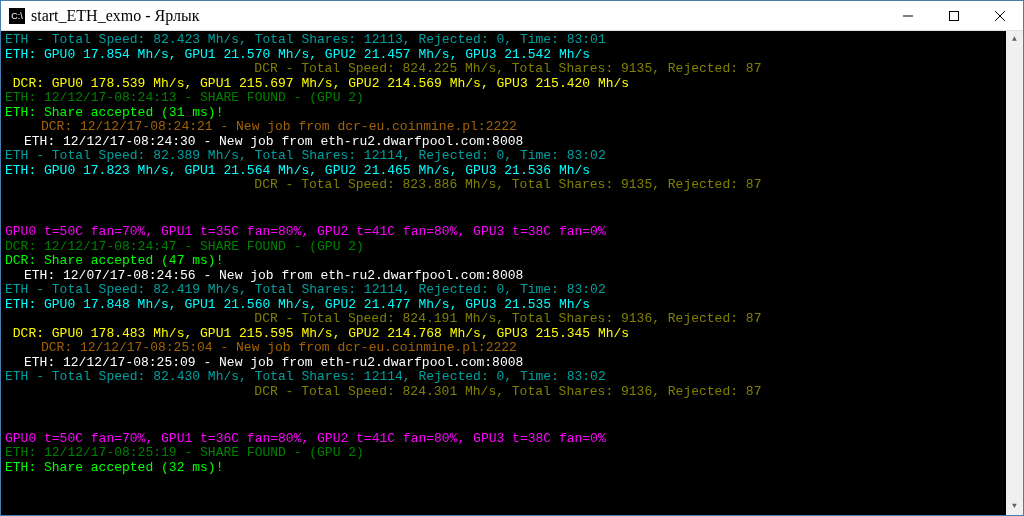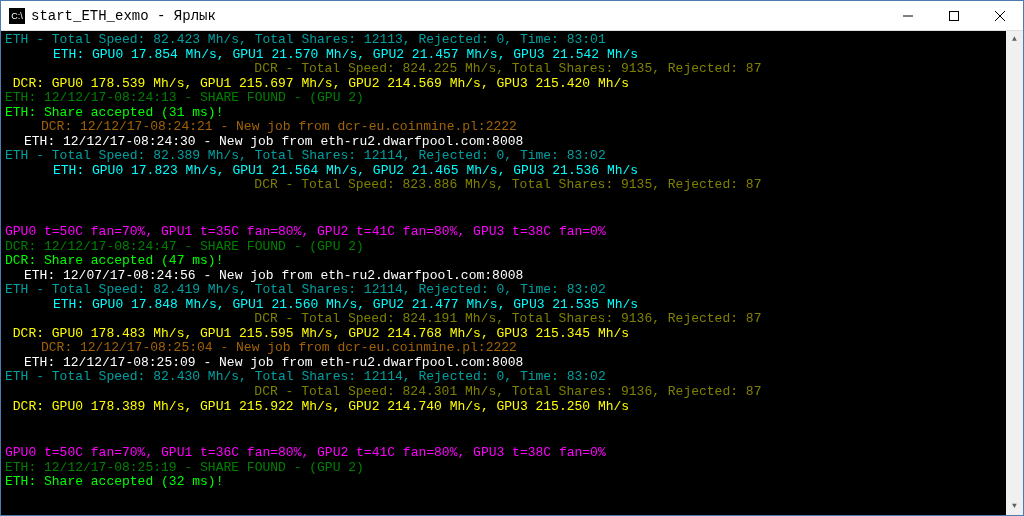--- a/index.html
+++ b/index.html
@@ -30,22 +30,22 @@
       background: #000;
       margin-right: 6px;
       display: flex;
       align-items: center;
       justify-content: center;
       font-size: 9px;
       color: #fff;
       font-family: sans-serif;
     }
     .title-text {
-      font-family: Liberation Mono, monospace;
-      font-size: 14px;
+      font-family: Liberation Serif, serif;
+      font-size: 16px;
       color: #000;
       flex: 1;
     }
     .window-controls {
       display: flex;
       height: 100%;
     }
     .win-btn {
       width: 46px;
       height: 100%;
@@ -64,21 +64,21 @@
       padding: 2px 4px;
       overflow-y: auto;
       font-size: 13px;
       line-height: 1.12;
       font-family: Consolas, 'Courier New', monospace;
       position: relative;
     }
     .console-inner { padding-right: 16px; }
     .line { white-space: pre; }
     .c-eth-summary { color: #00a0a0; }
-    .c-eth-gpu { color: #00ffff; margin-left: 48px; }
+    .c-eth-gpu { color: #00ffff; }
     .c-dcr-summary { color: #808000; text-align: center; }
     .c-dcr-gpu { color: #ffff00; }
     .c-share-found { color: #008000; }
     .c-share-accept { color: #00ff00; }
     .c-newjob-dcr { color: #a16207; margin-left: 36px; }
     .c-newjob-eth { color: #ffffff; margin-left: 19px; }
     .c-fan { color: #ff00ff; margin-top: 32px; }
     .scrollbar {
       position: absolute;
       right: 0;
@@ -144,21 +144,20 @@
         <div class="line c-share-accept">DCR: Share accepted (47 ms)!</div>
         <div class="line c-newjob-eth">ETH: 12/07/17-08:24:56 - New job from eth-ru2.dwarfpool.com:8008</div>
         <div class="line c-eth-summary">ETH - Total Speed: 82.419 Mh/s, Total Shares: 12114, Rejected: 0, Time: 83:02</div>
         <div class="line c-eth-gpu">ETH: GPU0 17.848 Mh/s, GPU1 21.560 Mh/s, GPU2 21.477 Mh/s, GPU3 21.535 Mh/s</div>
         <div class="line c-dcr-summary"> DCR - Total Speed: 824.191 Mh/s, Total Shares: 9136, Rejected: 87</div>
         <div class="line c-dcr-gpu"> DCR: GPU0 178.483 Mh/s, GPU1 215.595 Mh/s, GPU2 214.768 Mh/s, GPU3 215.345 Mh/s</div>
         <div class="line c-newjob-dcr">DCR: 12/12/17-08:25:04 - New job from dcr-eu.coinmine.pl:2222</div>
         <div class="line c-newjob-eth">ETH: 12/12/17-08:25:09 - New job from eth-ru2.dwarfpool.com:8008</div>
         <div class="line c-eth-summary">ETH - Total Speed: 82.430 Mh/s, Total Shares: 12114, Rejected: 0, Time: 83:02</div>
         <div class="line c-dcr-summary"> DCR - Total Speed: 824.301 Mh/s, Total Shares: 9136, Rejected: 87</div>
-        <div class="line c-dcr-gpu"> DCR: GPU0 178.389 Mh/s, GPU1 215.922 Mh/s, GPU2 214.740 Mh/s, GPU3 215.250 Mh/s</div>
         <div class="line c-fan">GPU0 t=50C fan=70%, GPU1 t=36C fan=80%, GPU2 t=41C fan=80%, GPU3 t=38C fan=0%</div>
         <div class="line c-share-found">ETH: 12/12/17-08:25:19 - SHARE FOUND - (GPU 2)</div>
         <div class="line c-share-accept">ETH: Share accepted (32 ms)!</div>
       </div>
     <div class="scrollbar">
       <div class="sb-btn">
         <span>▲</span>
       </div>
       <div class="sb-track"></div>
       <div class="sb-btn">

